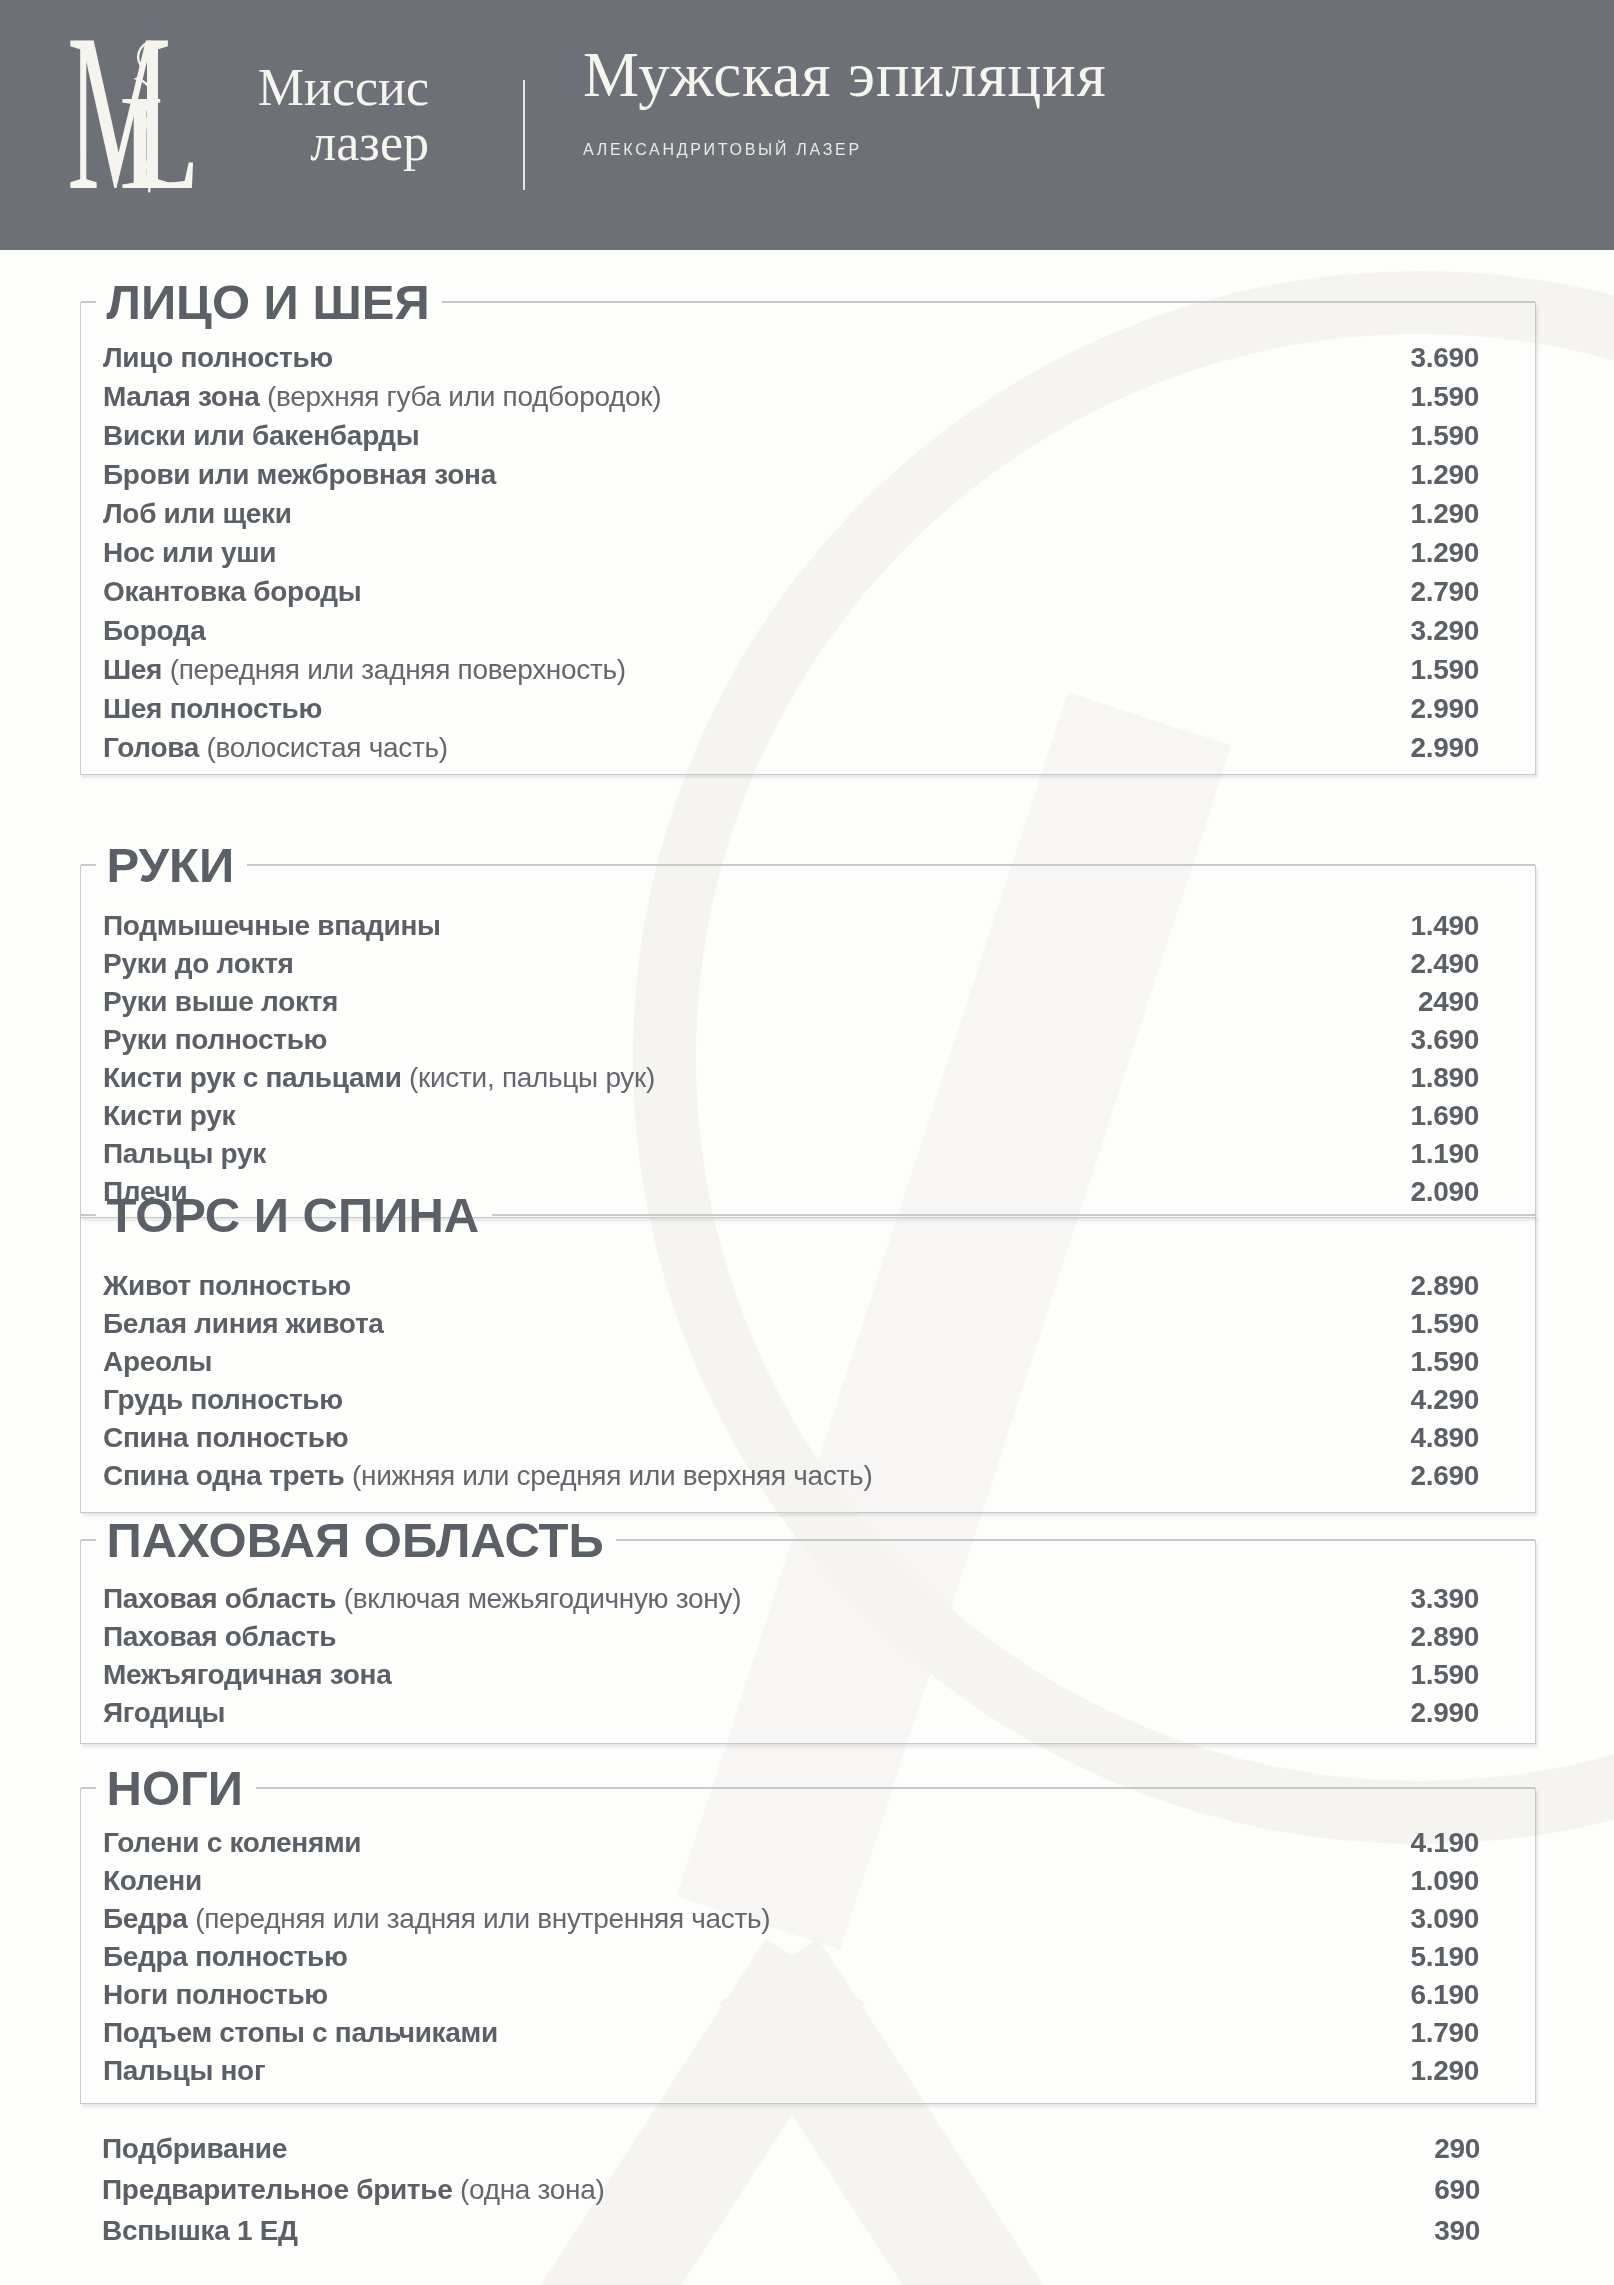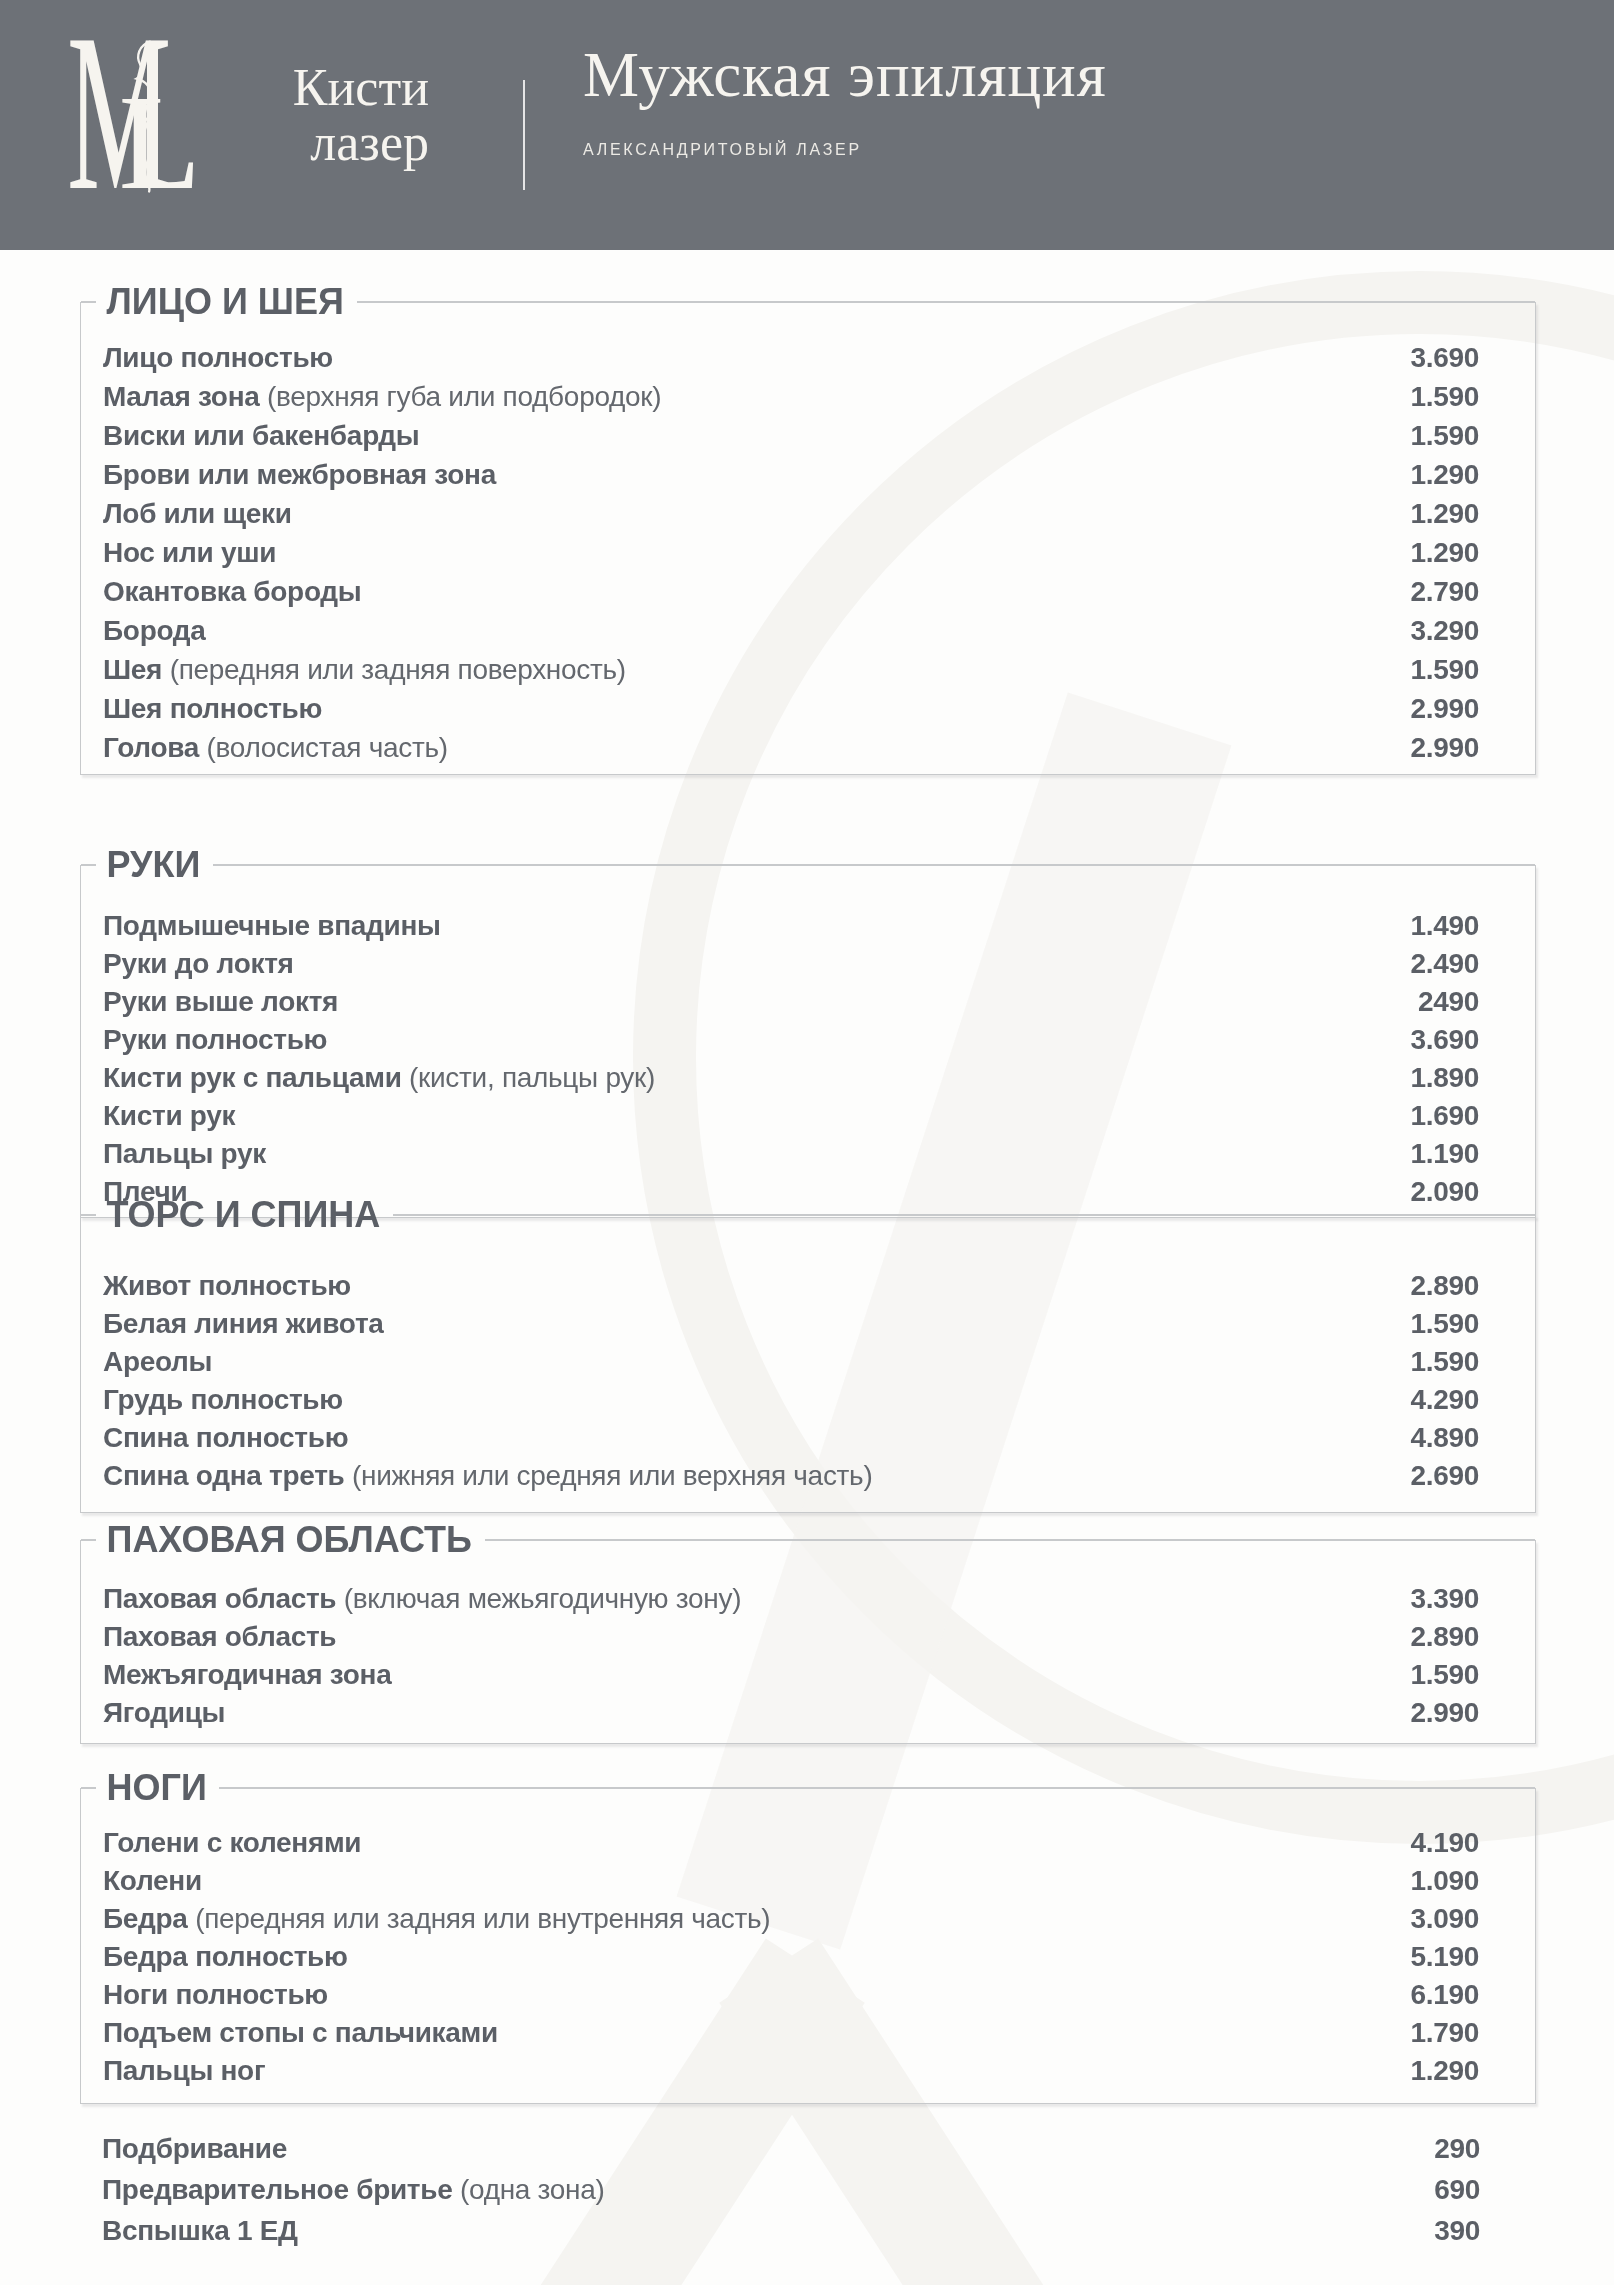--- a/index.html
+++ b/index.html
@@ -42,21 +42,21 @@
   .subtitle{font-size:16px;letter-spacing:2.7px;font-weight:400;color:#ECEAE5;margin-top:18px;}
   
   .content{position:absolute;z-index:1;left:0;top:0;width:1615px;height:2285px;}
   .box{position:absolute;left:80px;width:1456px;box-sizing:border-box;
     border:1.8px solid var(--border);border-top:none;
     box-shadow:1.8px 2.7px 1.8px rgba(120,122,125,.15);}
   .box-head{position:absolute;top:-23.5px;left:0;right:0;height:47px;
     display:flex;align-items:center;}
   .box-head .dash{width:14.5px;height:1.8px;background:var(--border);}
   .box-head .fill{flex:1;height:1.8px;background:var(--border);}
-  .box-head h2{margin:0 12.7px 0 11px;font-size:36px;font-weight:700;
+  .box-head h2{margin:0 12.7px 0 11px;font-size:49px;font-weight:700;
     letter-spacing:0;color:var(--ink);white-space:nowrap;}
   .rows{padding:0 56px 0 22px;}
   .row{display:flex;align-items:baseline;white-space:nowrap;}
   .row .label{flex:1;font-size:28px;letter-spacing:-0.3px;}
   .row .label b{font-weight:700;color:var(--ink);}
   .row .note{font-weight:400;color:var(--note);}
   .row .price{min-width:127px;text-align:right;font-size:28px;font-weight:700;
     color:var(--ink);letter-spacing:-0.3px;}
   
   .footer{position:absolute;left:80px;top:2104px;width:1456px;box-sizing:border-box;}
@@ -79,21 +79,21 @@
       <g transform="translate(57,0)">
         <text class="mg-l" x="0" y="166">L</text>
       </g>
       <g transform="translate(64,4)">
         <path class="sil" d="M28,0 C16,4 12,16 17,25 C21,31 20,37 13,41 C24,44 29,51 28,60 C27,69 21,75 22,84 C23,96 31,103 30,115 C29,128 21,136 23,148 C24,156 29,161 27,166"></path>
         <path class="sil" d="M22,84 C27,88 31,94 30,101"></path>
       </g>
     </svg>
   </div>
   <div class="brand-name">
-    <div>Кисти</div>
+    <div>Миссис</div>
     <div>лазер</div>
   </div>
   <div class="hdr-divider"></div>
   <div class="head-titles">
     <h1>Мужская эпиляция</h1>
     <div class="subtitle">АЛЕКСАНДРИТОВЫЙ ЛАЗЕР</div>
   </div>
 </header>
 
 <div class="content">

